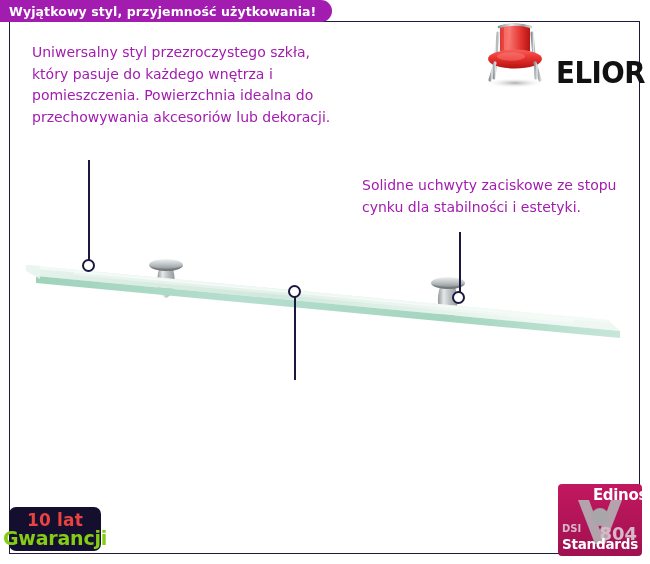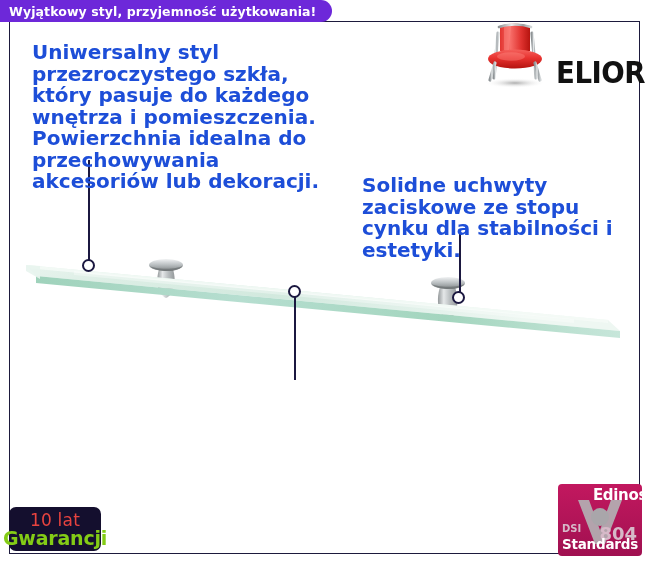--- a/index.html
+++ b/index.html
@@ -30,21 +30,21 @@
     background:#1d1a3d;
   }
 
   
   #banner{
     position:absolute;
     left:0;top:0;
     height:22px;
     padding:0 16px 0 9px;
     display:flex;align-items:center;
-    background:#6d28d9;
+    background:#a21caf;
     border-radius:0 11px 11px 0;
     z-index:6;
   }
   #banner .btxt{
     color:#ffffff;
     font-size:12.5px;
     font-weight:bold;
     letter-spacing:.1px;
     white-space:nowrap;
   }
@@ -65,23 +65,23 @@
     letter-spacing:-0.5px;
     color:#111111;
     margin-left:4px;
     transform:scaleX(.92);
     transform-origin:left center;
   }
 
   
   .copy{
     position:absolute;
-    color:#1d4ed8;
-    font-weight:bold;
-    font-size:20px;
+    color:#a21caf;
+    font-weight:normal;
+    font-size:14px;
     line-height:21.5px;
     z-index:4;
   }
   #copy-top-left{left:32px;top:42px;width:300px;}
   #copy-right{left:362px;top:175px;width:265px;}
   #copy-bottom{left:64px;top:378px;width:530px;line-height:23px;}
 
   
   .leader{
     position:absolute;
@@ -113,21 +113,21 @@
     left:9px;top:507px;
     width:92px;height:44px;
     background:#140f2e;
     border-radius:7px;
     display:flex;flex-direction:column;
     align-items:center;justify-content:center;
     z-index:6;
   }
   #warranty .w1{
     color:#e8433f;
-    font-weight:normal;
+    font-weight:bold;
     font-size:17px;
     line-height:17px;
     letter-spacing:.2px;
   }
   #warranty .w2{
     color:#84cc16;
     font-weight:bold;
     font-size:19px;
     line-height:18px;
     letter-spacing:-.2px;

